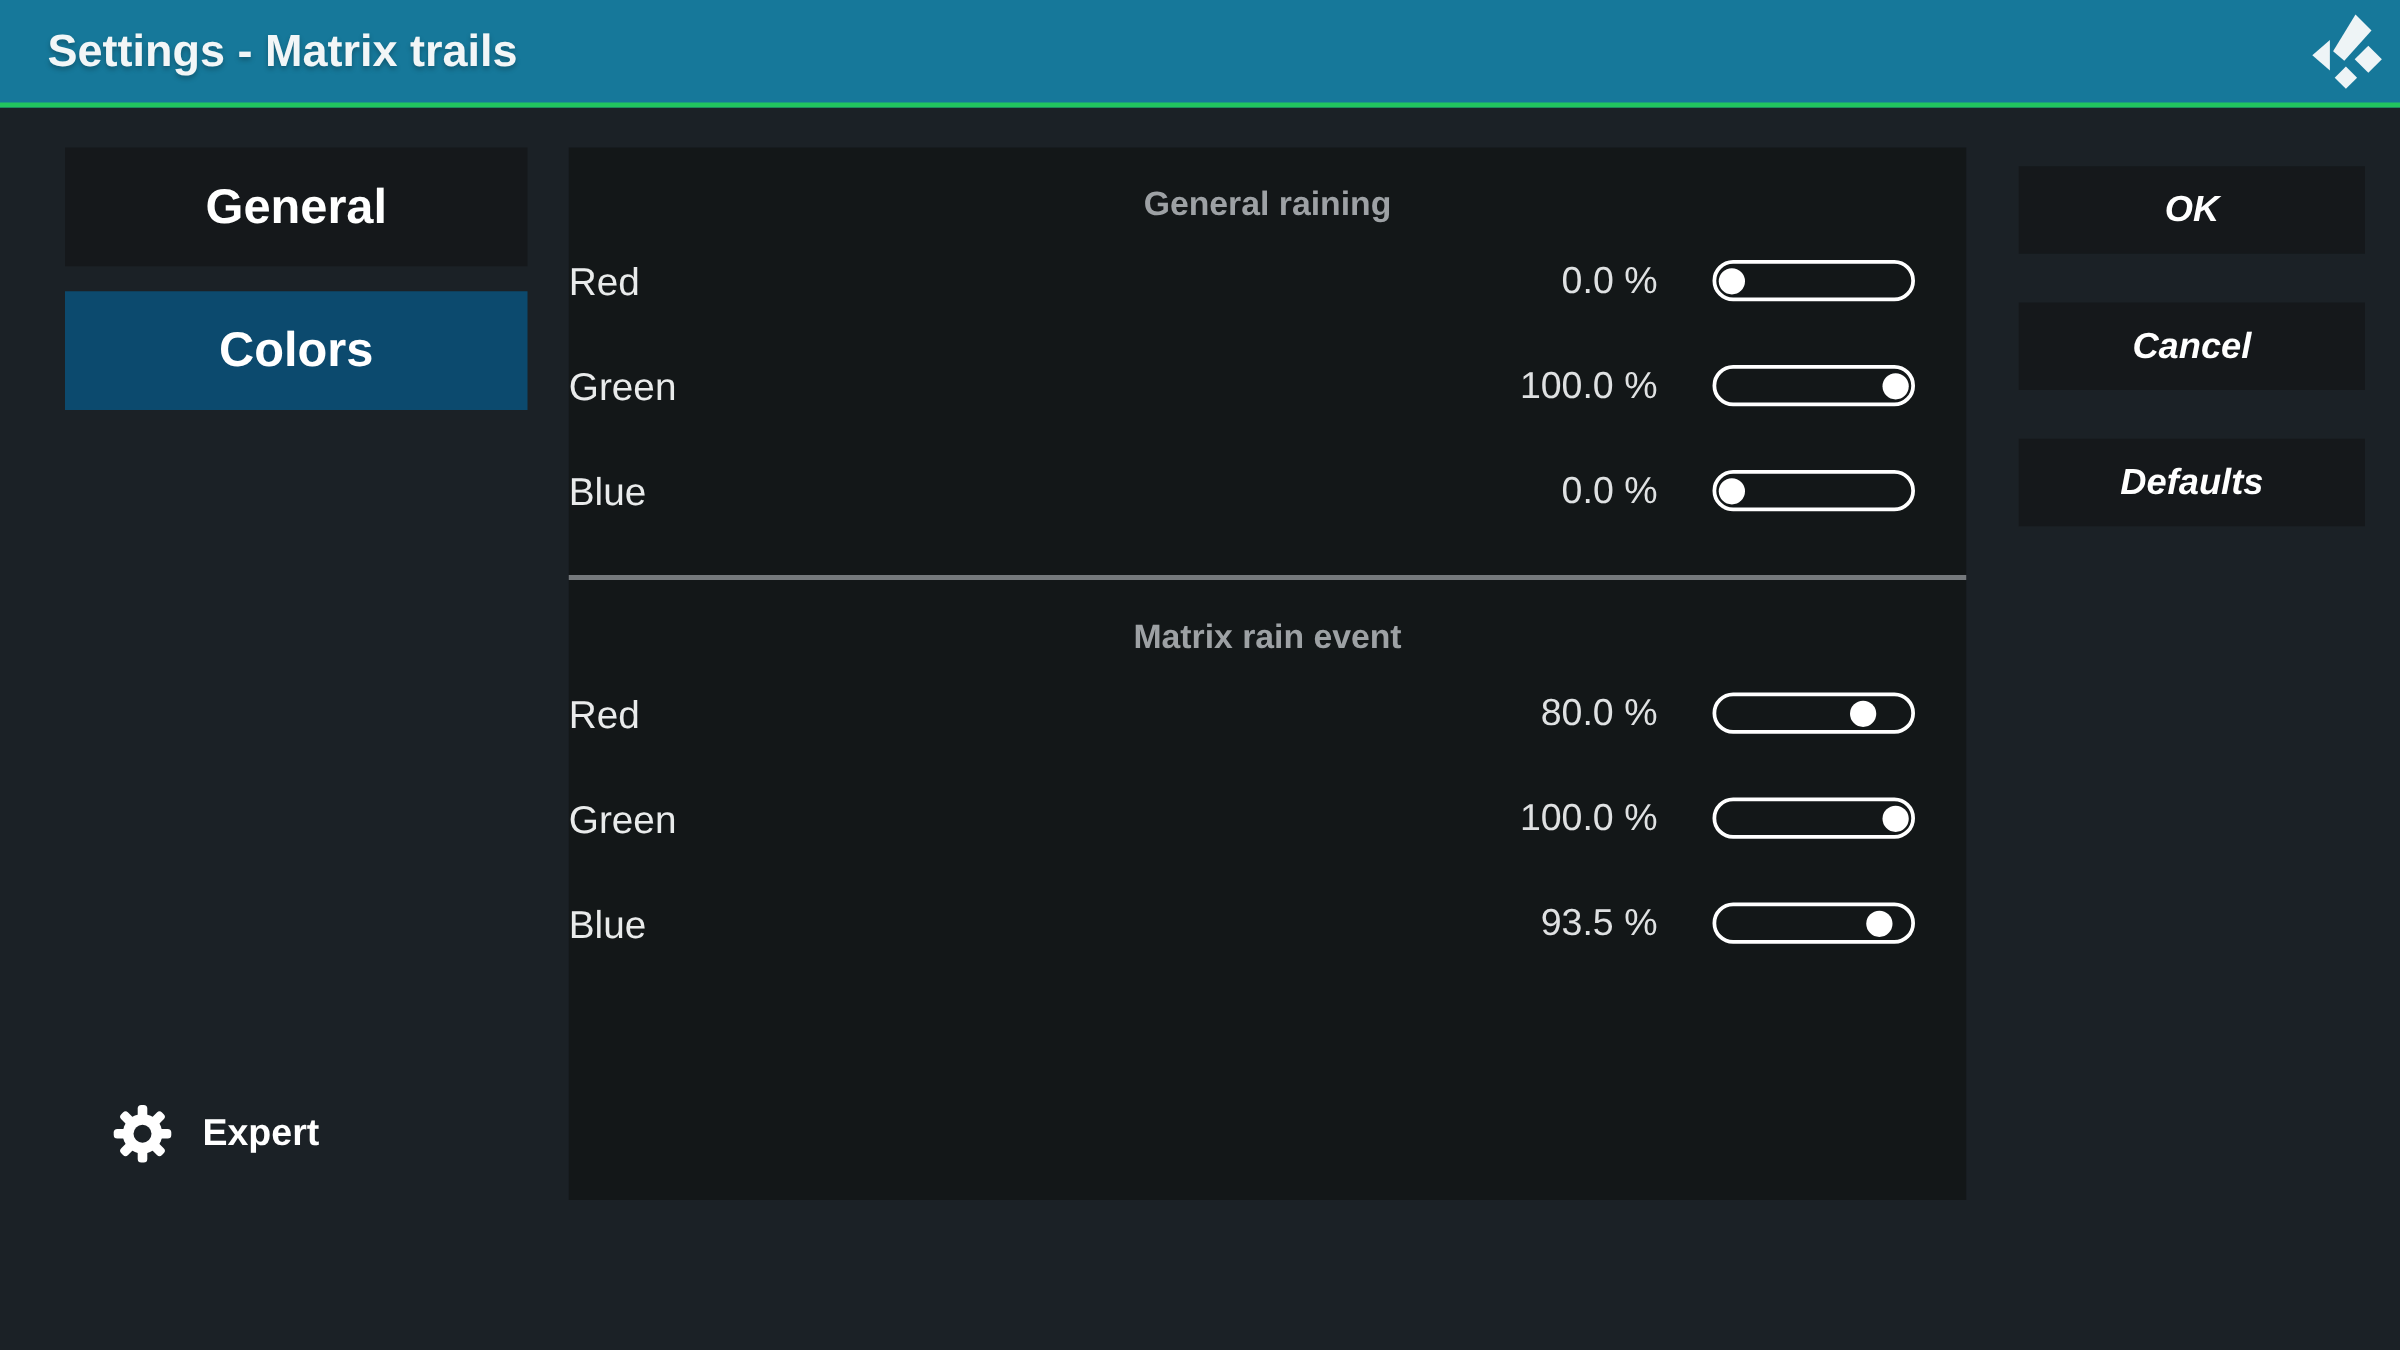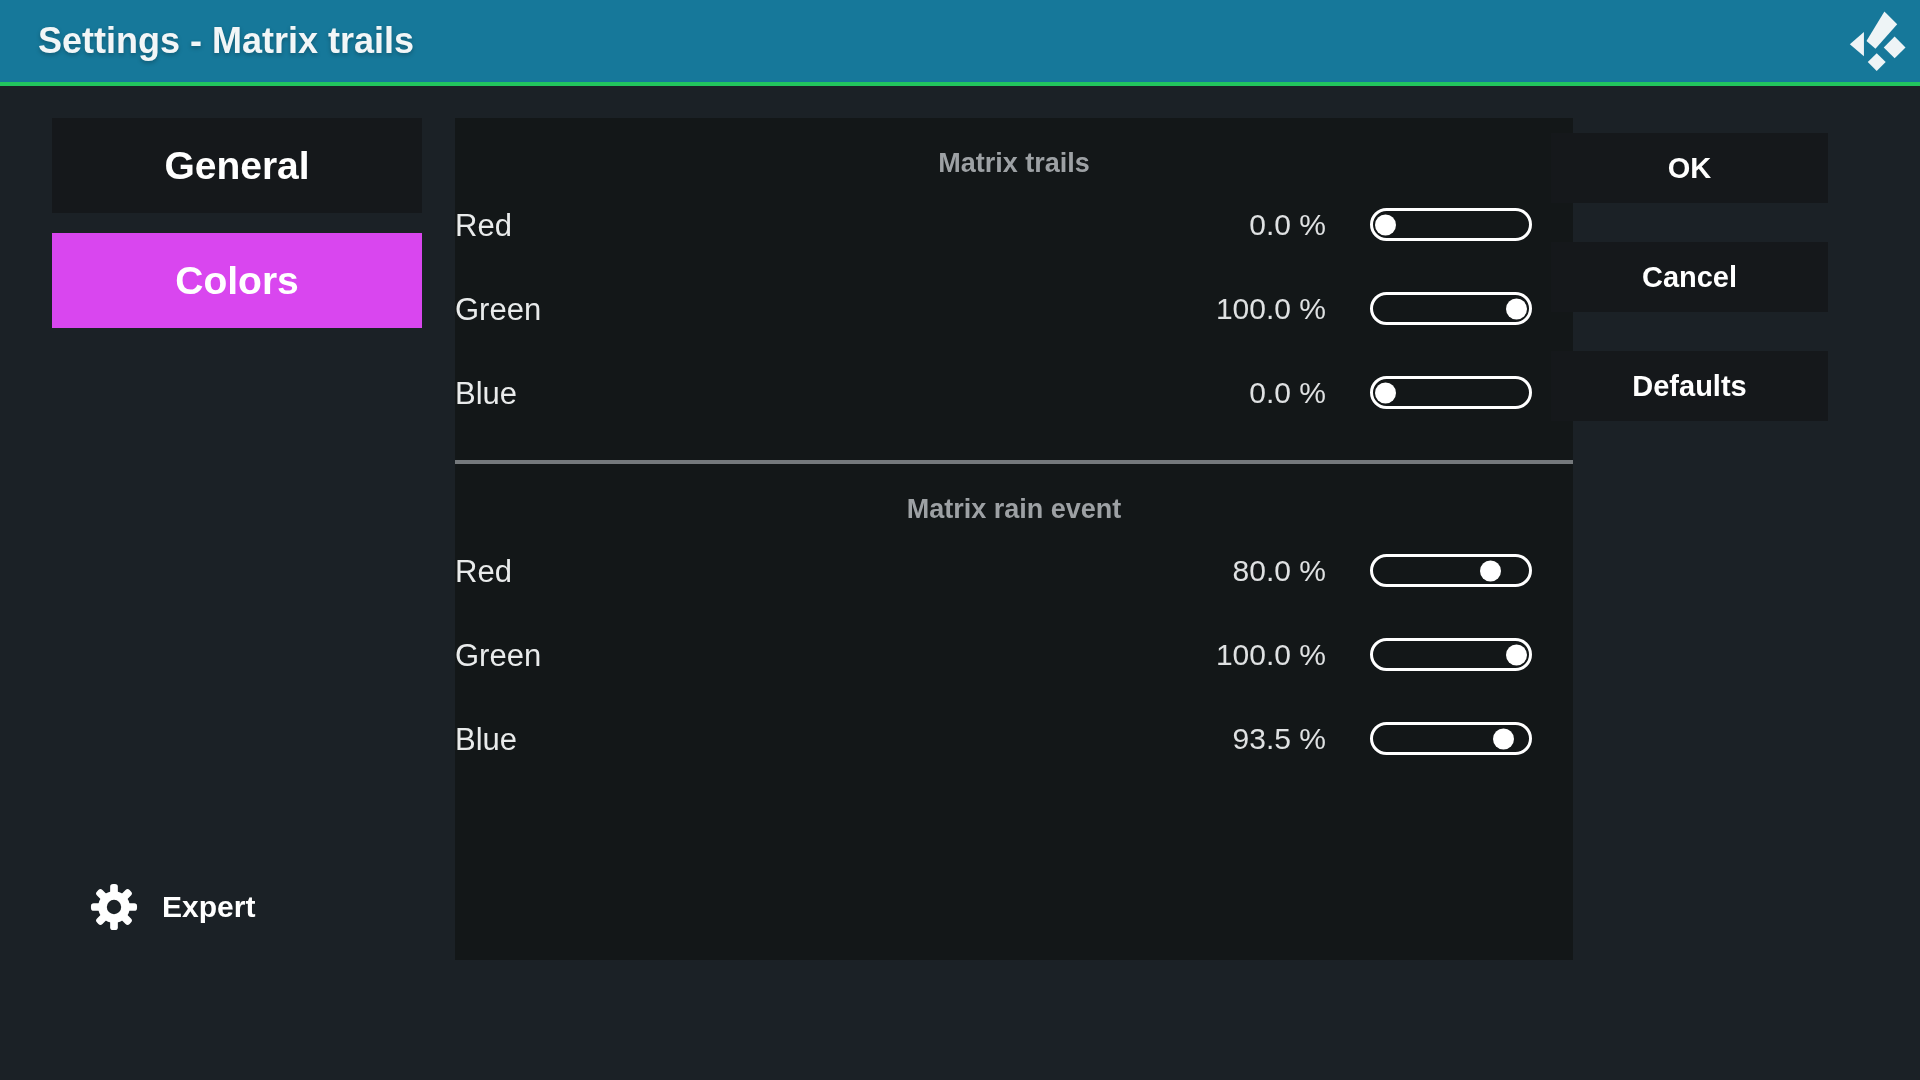--- a/index.html
+++ b/index.html
@@ -34,21 +34,21 @@
   .sidebar {
     position: absolute; left: 52px; top: 118px; width: 370px;
   }
   .cat-btn {
     height: 95px; margin-bottom: 20px;
     background: #15181b;
     color: #ffffff; font-size: 39px; font-weight: 700;
     display: flex; align-items: center; justify-content: center;
     cursor: pointer;
   }
-  .cat-btn.active { background: #d946ef; }
+  .cat-btn.active { background: #0c4a6e; }
 
   .expert {
     position: absolute; left: 90px; top: 883px;
     display: flex; align-items: center;
     color: #ffffff; font-size: 30px; font-weight: 700;
     cursor: pointer;
   }
   .expert .gear { width: 48px; height: 48px; margin-right: 24px; }
 
   
@@ -90,21 +90,21 @@
     background: #ffffff;
     left: 2px;
   }
   .divider {
     height: 0;
     border-top: 4px solid #75797c;
   }
 
   
   .actions {
-    position: absolute; left: 1551px; top: 133px; width: 277px;
+    position: absolute; left: 1615px; top: 133px; width: 277px; font-style: italic;
   }
   .action-btn {
     height: 70px; margin-bottom: 39px;
     background: #15181b;
     color: #ffffff; font-size: 29px; font-weight: 700;
     display: flex; align-items: center; justify-content: center;
     cursor: pointer;
   }
 </style>
 </head>
@@ -138,21 +138,21 @@
         <rect x="42" y="2" width="16" height="96" rx="6" transform="rotate(135 50 50)"></rect>
         <circle cx="50" cy="50" r="33"></circle>
       </g>
       <circle cx="50" cy="50" r="15" fill="#1b2126"></circle>
     </svg>
     <span>Expert</span>
   </div>
 
   <div class="panel">
 
-    <div class="section-header">Matrix trails</div>
+    <div class="section-header">General raining</div>
     <div class="rows">
       <div class="setting-row">
         <div class="setting-label">Red</div>
         <div class="setting-value">0.0 %</div>
         <div class="slider">
           <div class="knob" style="left: 2px;"></div>
         </div>
       </div>
       <div class="setting-row">
         <div class="setting-label">Green</div>

